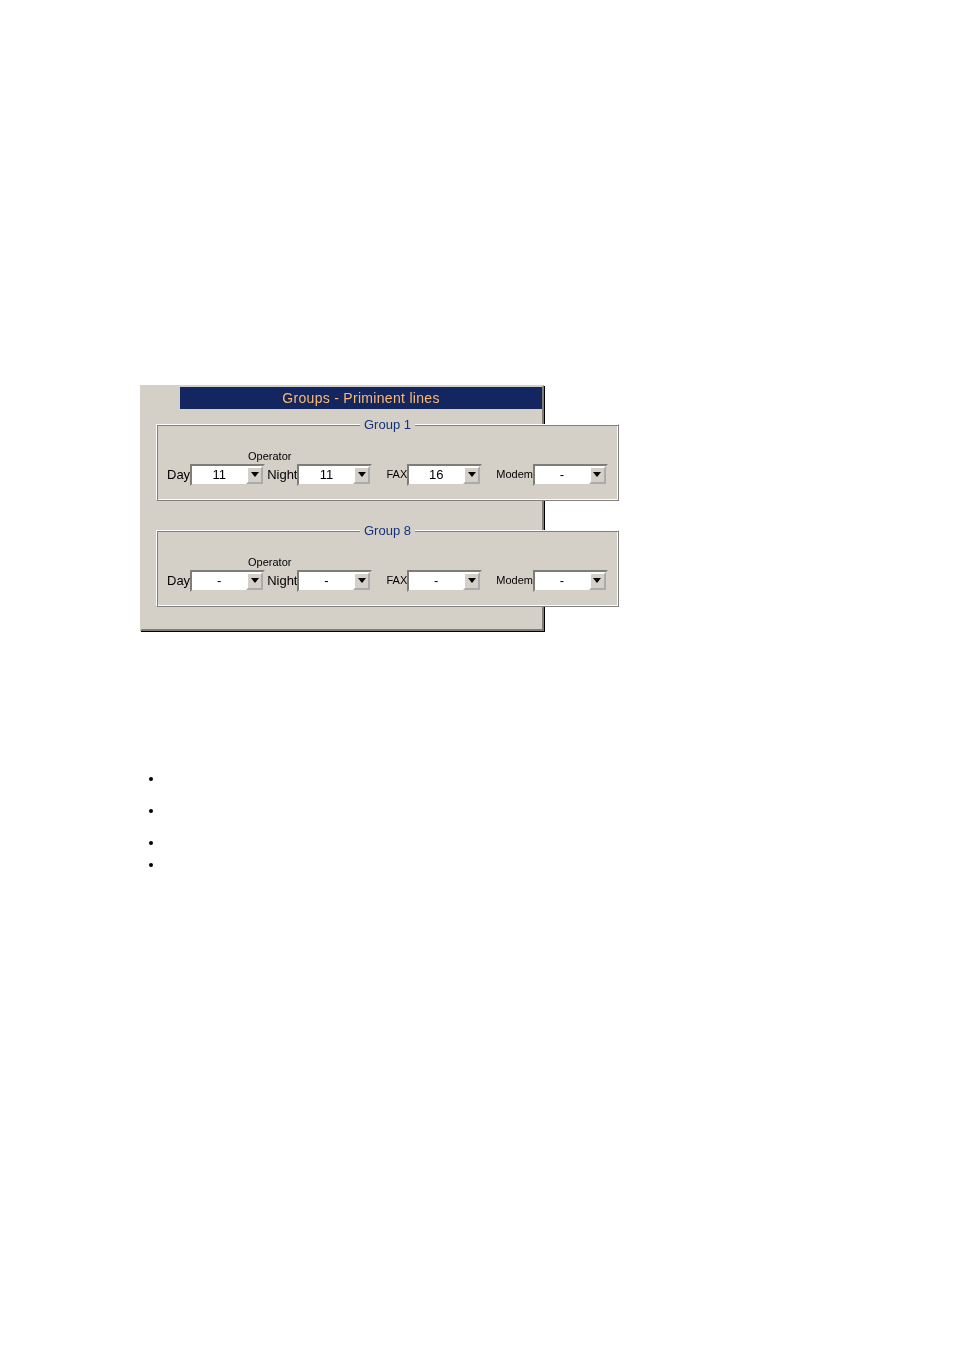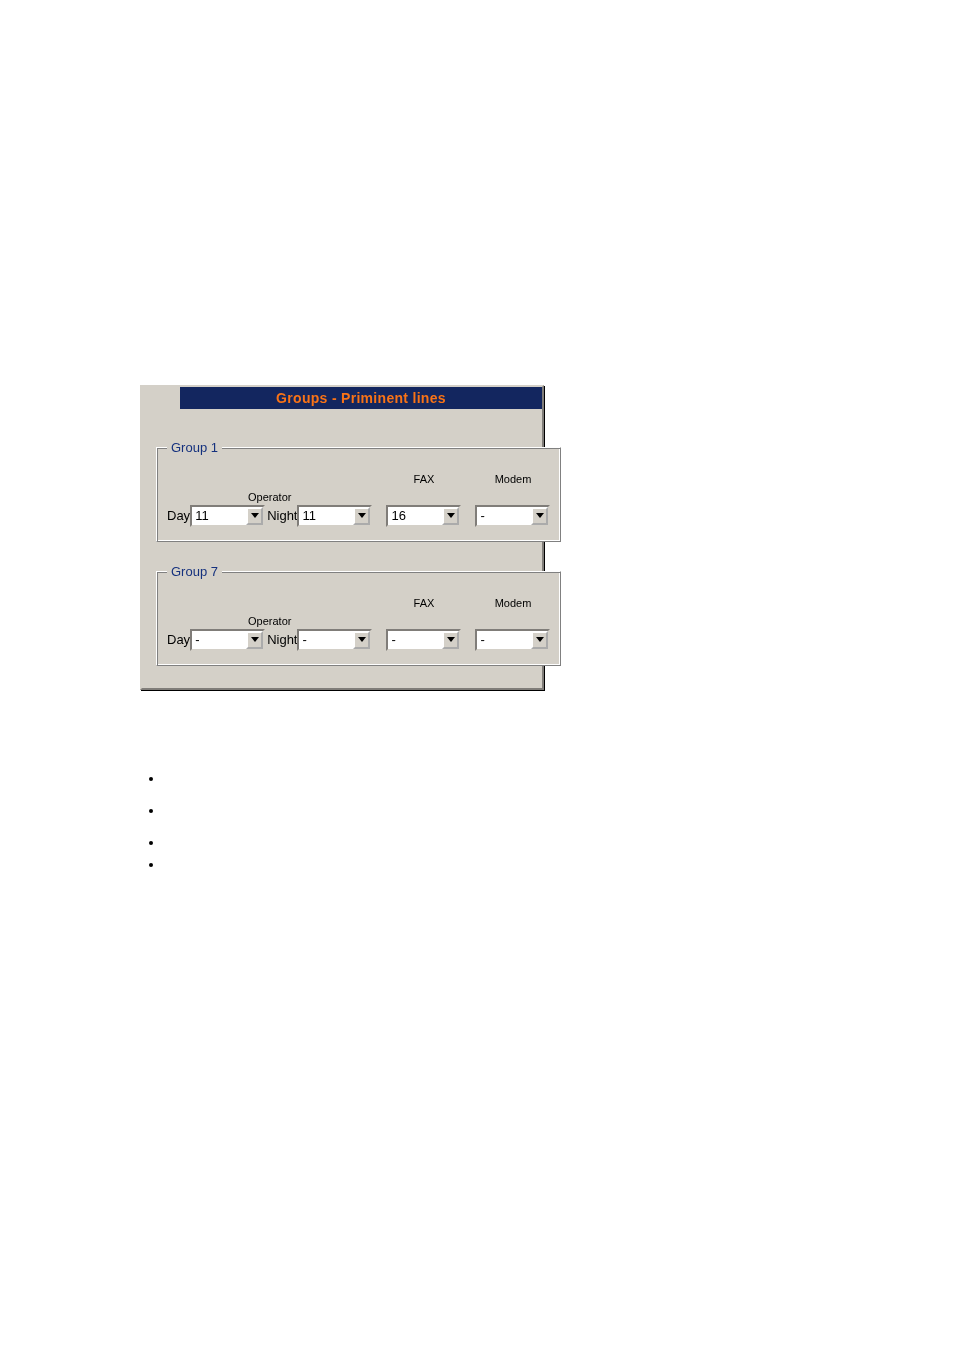--- a/index.html
+++ b/index.html
@@ -14,30 +14,31 @@
     position: absolute;
     left: 140px;
     top: 385px;
     width: 400px;
     border: 2px outset #d4d0c8;
     background: #d4d0c8;
     box-shadow: 1px 1px 0 #000;
   }
   .titlebar {
     background: #13265f;
-    color: #f97316;
-    font-weight: bold;
+    color: #fdba74;
+    font-weight: normal;
     font-size: 14px;
     text-align: center;
     padding: 3px 0;
     letter-spacing: 0.3px;
     margin-left: 38px;
   }
   .client {
-    padding: 31px 14px 18px 14px;
+    padding: 8px 14px 18px 14px;
+    text-align: center;
   }
   fieldset.group {
     border: 1px solid #808080;
     border-top-color: #ffffff;
     border-left-color: #ffffff;
     
     box-shadow: inset 1px 1px 0 #808080, inset -1px -1px 0 #ffffff;
     background: #d4d0c8;
     margin: 0 0 22px 0;
     padding: 18px 10px 14px 10px;
@@ -106,21 +107,21 @@
     display: flex;
     gap: 2px;
   }
   .operator-sub .subcol {
     display: flex;
     flex-direction: row;
     align-items: center;
   }
   .simple-col {
     display: flex;
-    flex-direction: column;
+    flex-direction: row;
     align-items: center;
     margin-right: 14px;
   }
   .spacer-top {
     height: 18px; 
   }
   ul.bullets {
     position: absolute;
     left: 140px;
     top: 770px;
@@ -199,21 +200,21 @@
               <svg viewBox="0 0 8 6">
                   <polygon points="0,0 8,0 4,5" fill="#000"></polygon>
                 </svg>
             </span>
           </div>
         </div>
       </div>
     </fieldset>
 
     <fieldset class="group" style="margin-bottom:4px;">
-      <legend>Group 7</legend>
+      <legend>Group 8</legend>
 
       <div class="row">
         <div class="operator-wrap">
           <div class="header-label">Operator</div>
           <div class="operator-sub">
             <div class="subcol">
               <div class="sub-label">Day</div>
               <div class="combo">
                 <span class="combo-text">-</span>
                 <span class="combo-btn">

